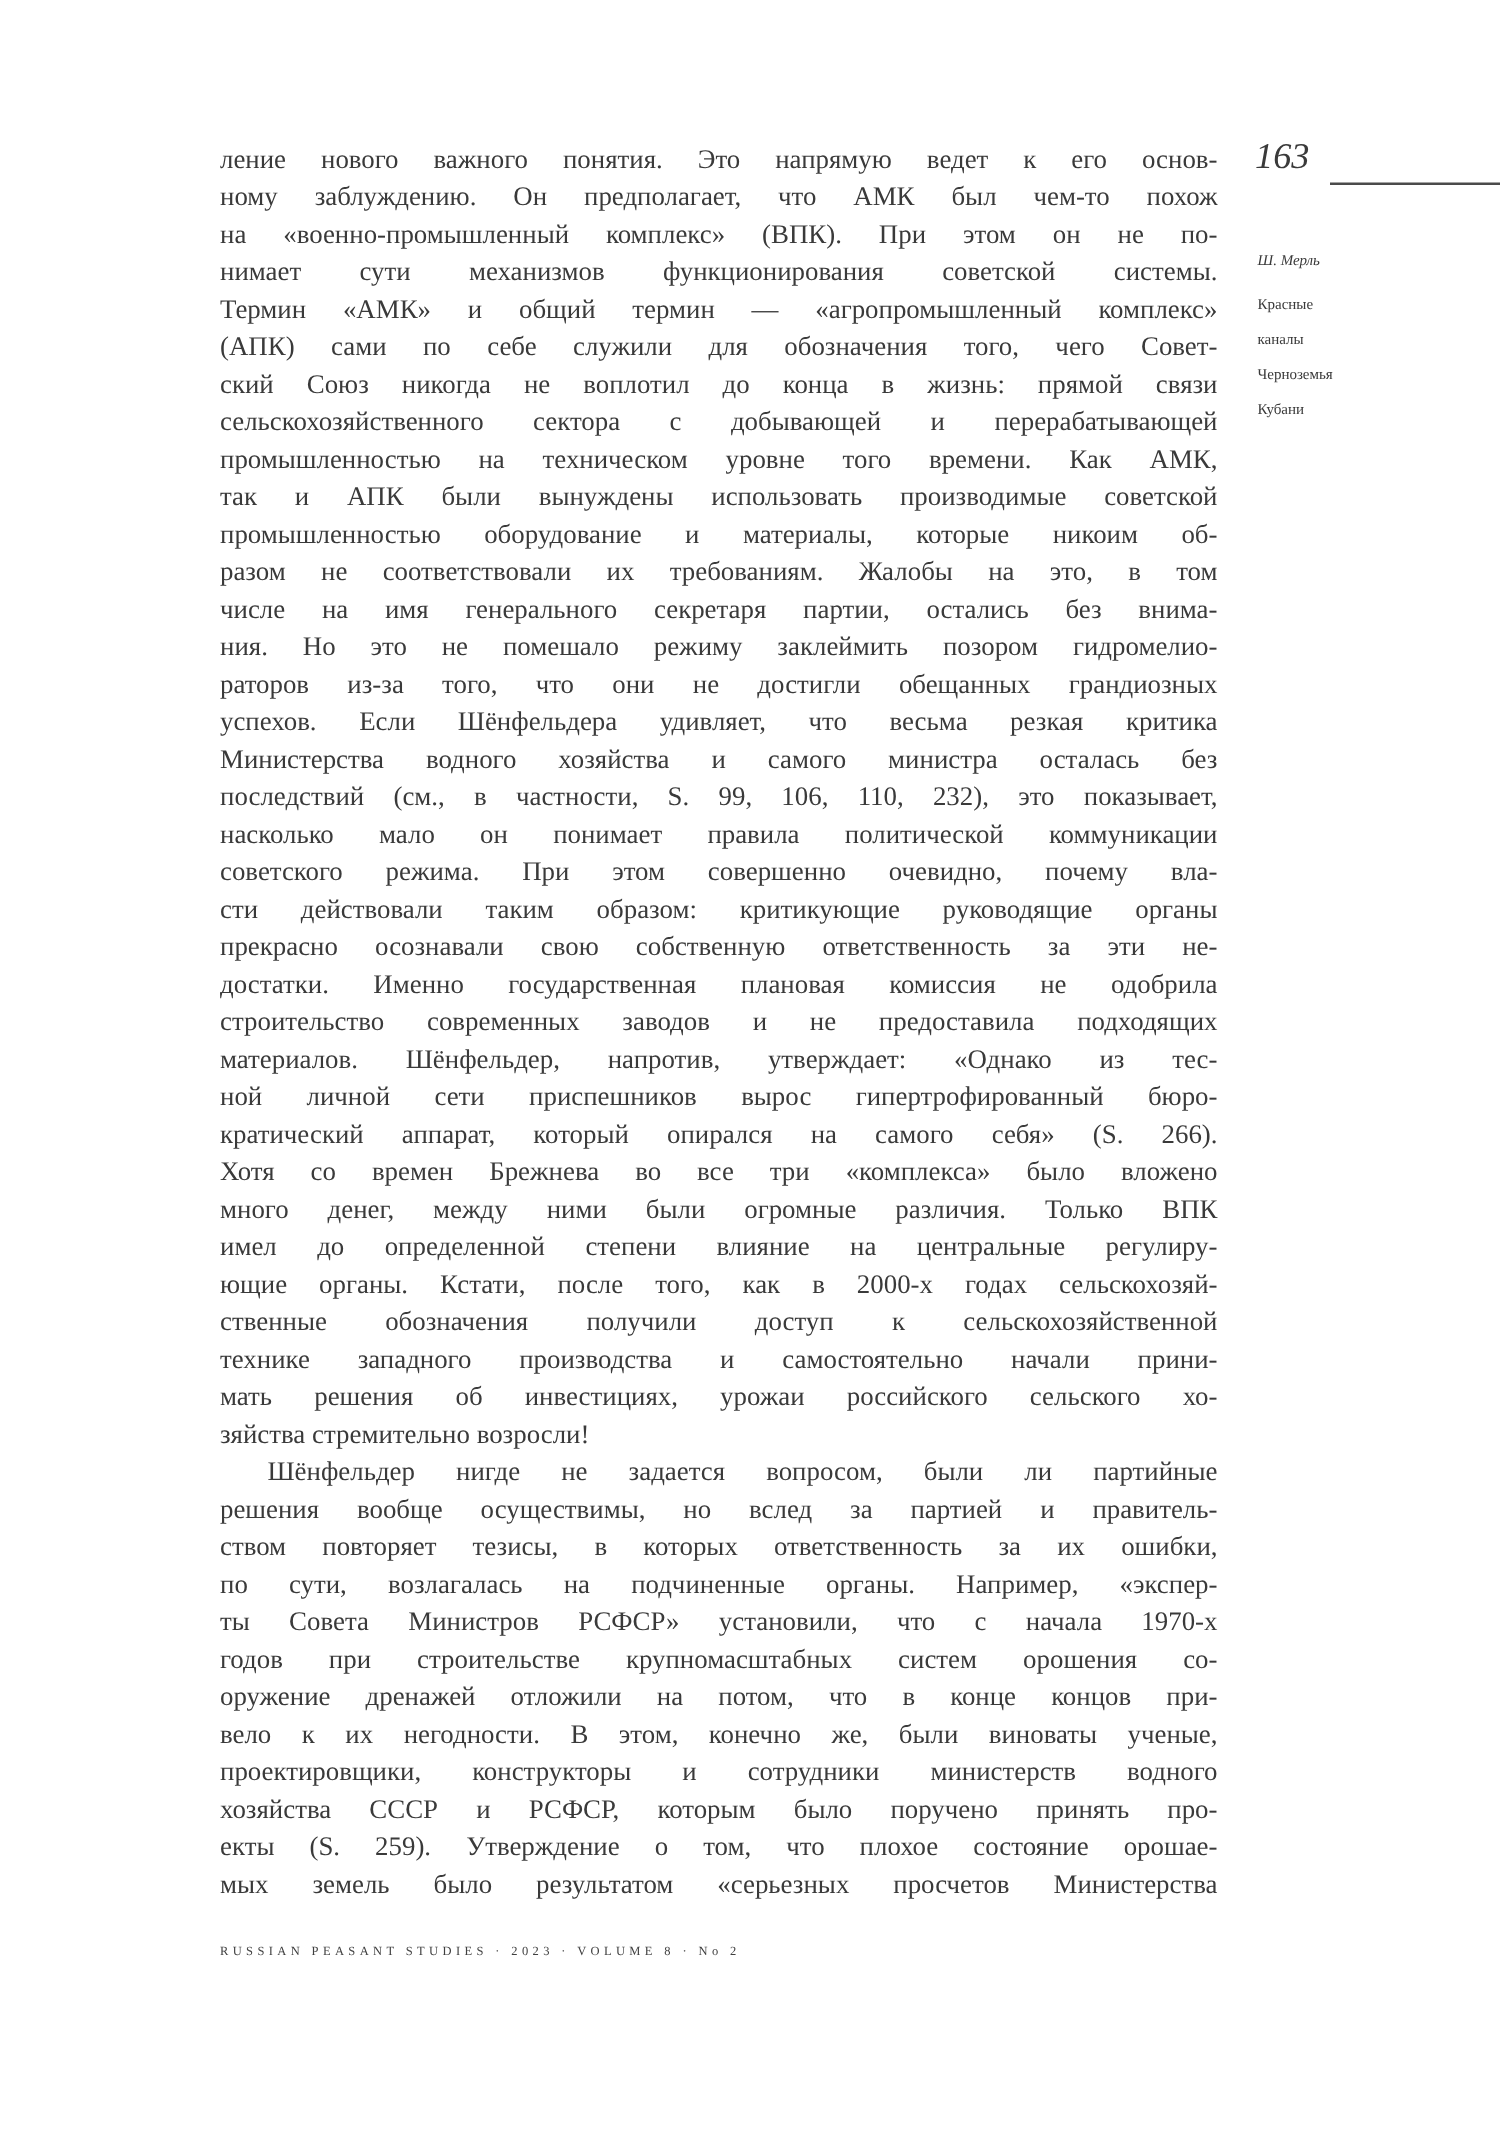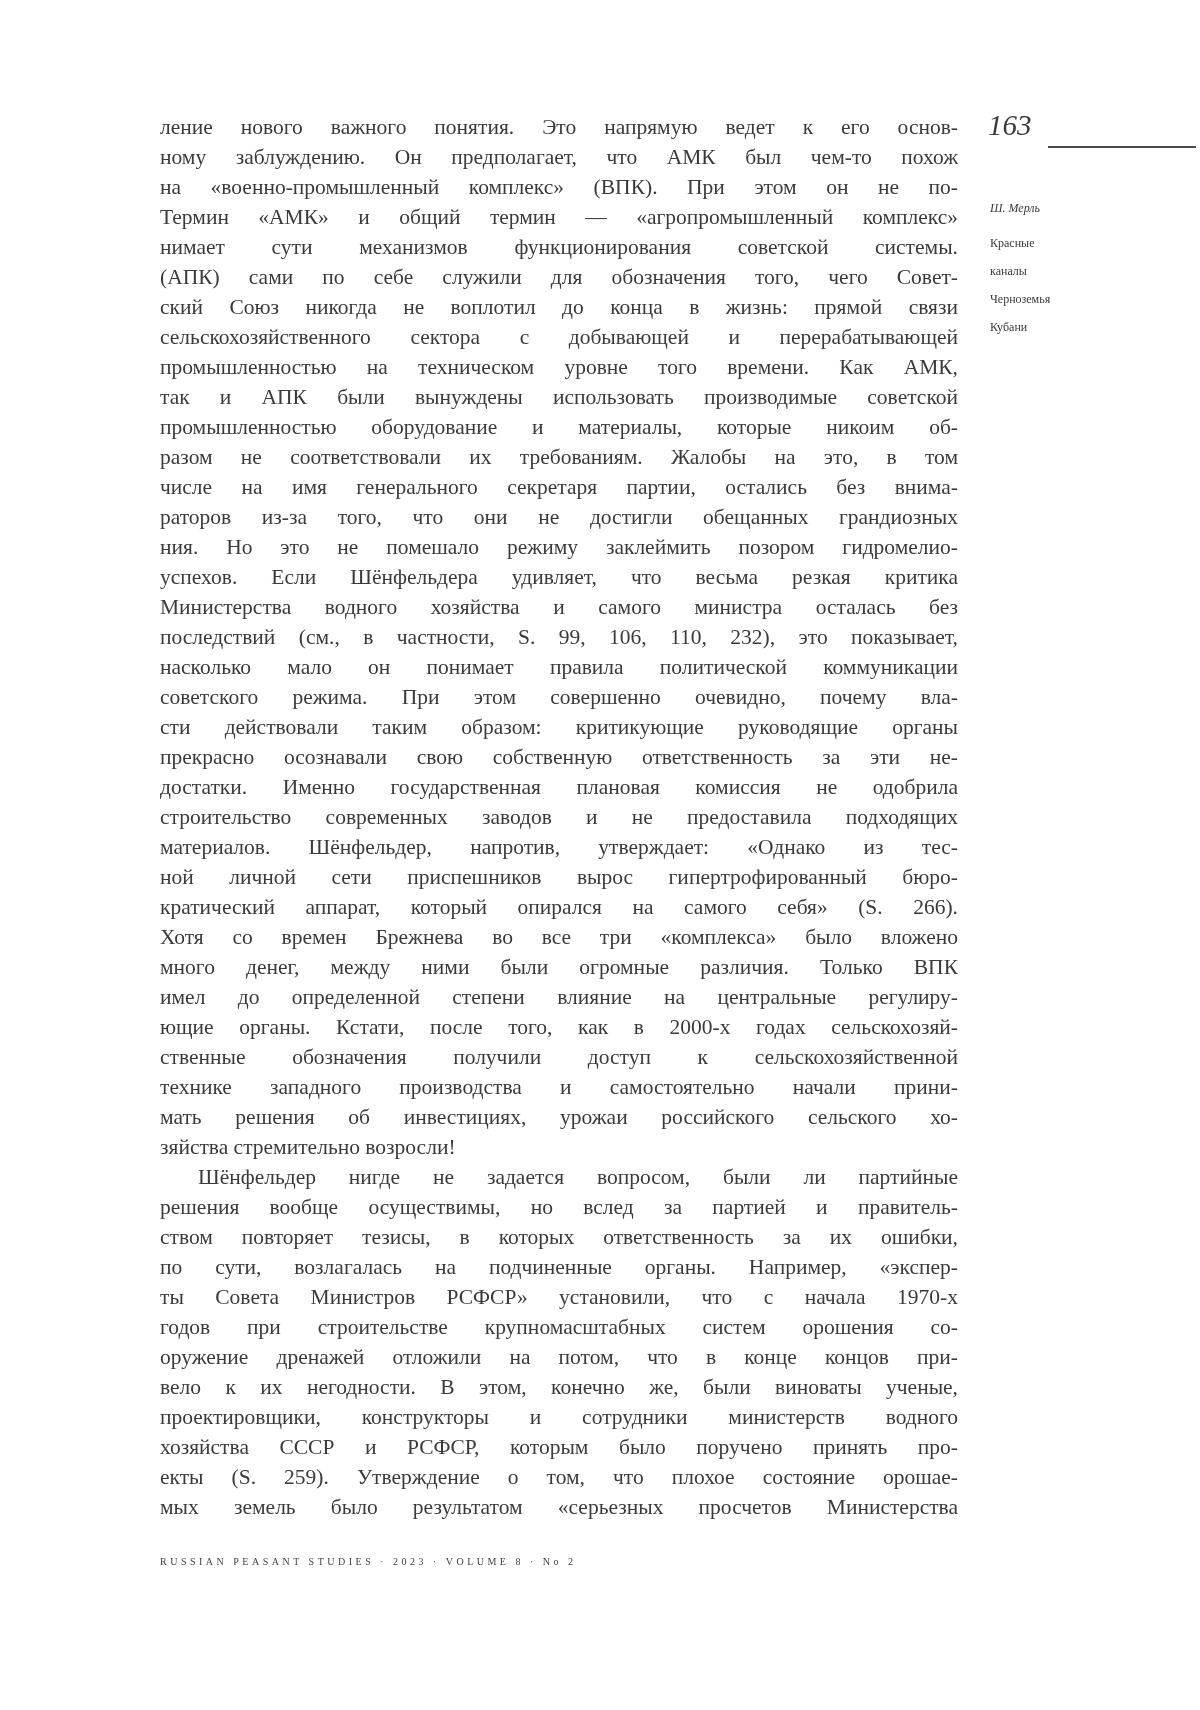--- a/index.html
+++ b/index.html
@@ -9,20 +9,21 @@
     background: #ffffff;
     position: relative;
     font-family: "Liberation Serif", "DejaVu Serif", serif;
     color: #3a3a3a;
     overflow: hidden;
   }
   .page {
     position: absolute;
     inset: 0;
     background: #ffffff;
+    margin-left: 16px;
   }
   
   .body-text {
     position: absolute;
     left: 160px;
     top: 112px;
     width: 798px;
     font-size: 21.5px;
     line-height: 30px;
     color: #3a3a3a;
@@ -87,32 +88,32 @@
 </style>
 </head>
 <body>
 
 <div class="page">
 
   <div class="body-text">
       <div class="line">ление нового важного понятия. Это напрямую ведет к его основ-</div>
       <div class="line">ному заблуждению. Он предполагает, что АМК был чем-то похож</div>
       <div class="line">на «военно-промышленный комплекс» (ВПК). При этом он не по-</div>
+      <div class="line">нимает сути механизмов функционирования советской системы.</div>
       <div class="line">Термин «АМК» и общий термин — «агропромышленный комплекс»</div>
-      <div class="line">нимает сути механизмов функционирования советской системы.</div>
       <div class="line">(АПК) сами по себе служили для обозначения того, чего Совет-</div>
       <div class="line">ский Союз никогда не воплотил до конца в жизнь: прямой связи</div>
       <div class="line">сельскохозяйственного сектора с добывающей и перерабатывающей</div>
       <div class="line">промышленностью на техническом уровне того времени. Как АМК,</div>
       <div class="line">так и АПК были вынуждены использовать производимые советской</div>
       <div class="line">промышленностью оборудование и материалы, которые никоим об-</div>
       <div class="line">разом не соответствовали их требованиям. Жалобы на это, в том</div>
       <div class="line">числе на имя генерального секретаря партии, остались без внима-</div>
+      <div class="line">ния. Но это не помешало режиму заклеймить позором гидромелио-</div>
       <div class="line">раторов из-за того, что они не достигли обещанных грандиозных</div>
-      <div class="line">ния. Но это не помешало режиму заклеймить позором гидромелио-</div>
       <div class="line">успехов. Если Шёнфельдера удивляет, что весьма резкая критика</div>
       <div class="line">Министерства водного хозяйства и самого министра осталась без</div>
       <div class="line">последствий (см., в частности, S. 99, 106, 110, 232), это показывает,</div>
       <div class="line">насколько мало он понимает правила политической коммуникации</div>
       <div class="line">советского режима. При этом совершенно очевидно, почему вла-</div>
       <div class="line">сти действовали таким образом: критикующие руководящие органы</div>
       <div class="line">прекрасно осознавали свою собственную ответственность за эти не-</div>
       <div class="line">достатки. Именно государственная плановая комиссия не одобрила</div>
       <div class="line">строительство современных заводов и не предоставила подходящих</div>
       <div class="line">материалов. Шёнфельдер, напротив, утверждает: «Однако из тес-</div>

